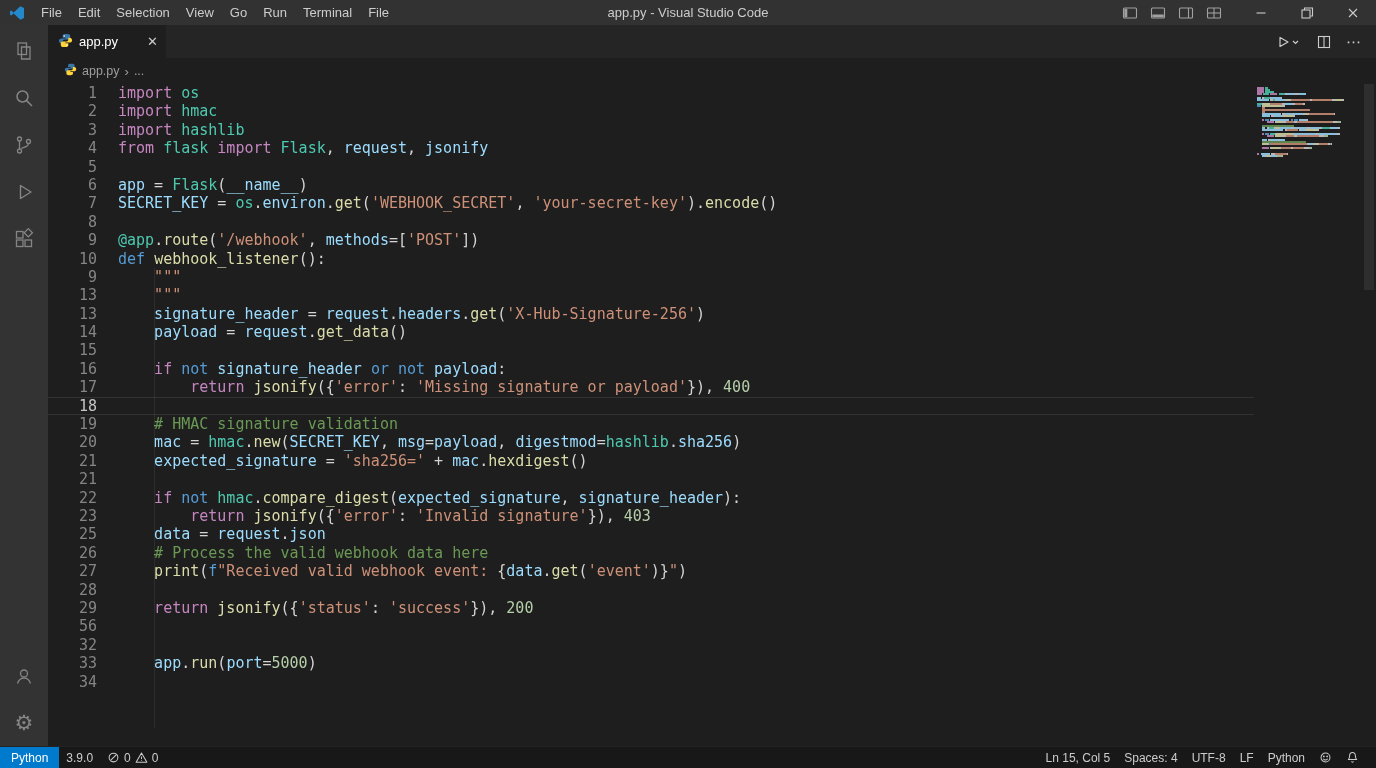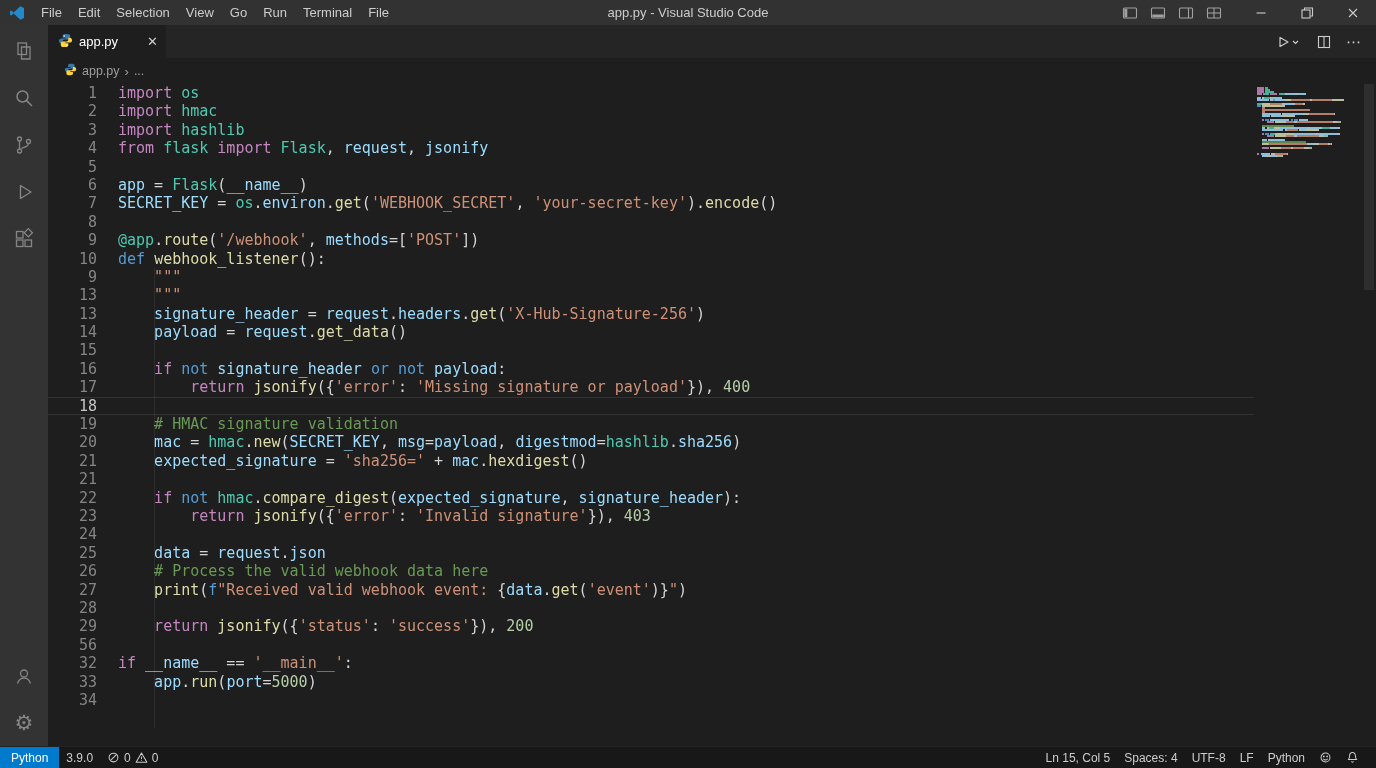--- a/index.html
+++ b/index.html
@@ -251,28 +251,27 @@
           <div class="code-row"><span class="ln">15</span><span class="code"></span></div>
           <div class="code-row"><span class="ln">16</span><span class="code"><span class="tk-kw">    if</span><span class="tk-df"> </span><span class="tk-kb">not</span><span class="tk-df"> </span><span class="tk-vr">signature_header</span><span class="tk-df"> </span><span class="tk-kb">or</span><span class="tk-df"> </span><span class="tk-kb">not</span><span class="tk-df"> </span><span class="tk-vr">payload</span><span class="tk-df">:</span></span></div>
           <div class="code-row"><span class="ln">17</span><span class="code"><span class="tk-kw">        return</span><span class="tk-df"> </span><span class="tk-fn">jsonify</span><span class="tk-df">({</span><span class="tk-st">'error'</span><span class="tk-df">: </span><span class="tk-st">'Missing signature or payload'</span><span class="tk-df">}), </span><span class="tk-nu">400</span></span></div>
           <div class="code-row cur"><span class="ln">18</span><span class="code"></span></div>
           <div class="code-row"><span class="ln">19</span><span class="code"><span class="tk-cm">    # HMAC signature validation</span></span></div>
           <div class="code-row"><span class="ln">20</span><span class="code"><span class="tk-vr">    mac</span><span class="tk-df"> = </span><span class="tk-cl">hmac</span><span class="tk-df">.</span><span class="tk-fn">new</span><span class="tk-df">(</span><span class="tk-vr">SECRET_KEY</span><span class="tk-df">, </span><span class="tk-vr">msg</span><span class="tk-df">=</span><span class="tk-vr">payload</span><span class="tk-df">, </span><span class="tk-vr">digestmod</span><span class="tk-df">=</span><span class="tk-cl">hashlib</span><span class="tk-df">.</span><span class="tk-vr">sha256</span><span class="tk-df">)</span></span></div>
           <div class="code-row"><span class="ln">21</span><span class="code"><span class="tk-vr">    expected_signature</span><span class="tk-df"> = </span><span class="tk-st">'sha256='</span><span class="tk-df"> + </span><span class="tk-vr">mac</span><span class="tk-df">.</span><span class="tk-fn">hexdigest</span><span class="tk-df">()</span></span></div>
           <div class="code-row"><span class="ln">21</span><span class="code"></span></div>
           <div class="code-row"><span class="ln">22</span><span class="code"><span class="tk-kw">    if</span><span class="tk-df"> </span><span class="tk-kb">not</span><span class="tk-df"> </span><span class="tk-cl">hmac</span><span class="tk-df">.</span><span class="tk-fn">compare_digest</span><span class="tk-df">(</span><span class="tk-vr">expected_signature</span><span class="tk-df">, </span><span class="tk-vr">signature_header</span><span class="tk-df">):</span></span></div>
           <div class="code-row"><span class="ln">23</span><span class="code"><span class="tk-kw">        return</span><span class="tk-df"> </span><span class="tk-fn">jsonify</span><span class="tk-df">({</span><span class="tk-st">'error'</span><span class="tk-df">: </span><span class="tk-st">'Invalid signature'</span><span class="tk-df">}), </span><span class="tk-nu">403</span></span></div>
-          <div class="code-row"><span class="ln">24</span><span class="code"></span></div>
           <div class="code-row"><span class="ln">25</span><span class="code"><span class="tk-vr">    data</span><span class="tk-df"> = </span><span class="tk-vr">request</span><span class="tk-df">.</span><span class="tk-vr">json</span></span></div>
           <div class="code-row"><span class="ln">26</span><span class="code"><span class="tk-cm">    # Process the valid webhook data here</span></span></div>
           <div class="code-row"><span class="ln">27</span><span class="code"><span class="tk-fn">    print</span><span class="tk-df">(</span><span class="tk-kb">f</span><span class="tk-st">"Received valid webhook event: </span><span class="tk-df">{</span><span class="tk-vr">data</span><span class="tk-df">.</span><span class="tk-fn">get</span><span class="tk-df">(</span><span class="tk-st">'event'</span><span class="tk-df">)}</span><span class="tk-st">"</span><span class="tk-df">)</span></span></div>
           <div class="code-row"><span class="ln">28</span><span class="code"></span></div>
           <div class="code-row"><span class="ln">29</span><span class="code"><span class="tk-kw">    return</span><span class="tk-df"> </span><span class="tk-fn">jsonify</span><span class="tk-df">({</span><span class="tk-st">'status'</span><span class="tk-df">: </span><span class="tk-st">'success'</span><span class="tk-df">}), </span><span class="tk-nu">200</span></span></div>
           <div class="code-row"><span class="ln">56</span><span class="code"></span></div>
-          <div class="code-row"><span class="ln">32</span><span class="code"><span class="tk-kw">if</span><span class="tk-df"> </span><span class="tk-vr">__name__</span><span class="tk-df"> == </span><span class="tk-st">'__main__'</span><span class="tk-df">:</span></span></div>
+          <div class="code-row"><span class="ln">32</span></div>
           <div class="code-row"><span class="ln">33</span><span class="code"><span class="tk-vr">    app</span><span class="tk-df">.</span><span class="tk-fn">run</span><span class="tk-df">(</span><span class="tk-vr">port</span><span class="tk-df">=</span><span class="tk-nu">5000</span><span class="tk-df">)</span></span></div>
           <div class="code-row"><span class="ln">34</span><span class="code"></span></div>
         </div>
       <div class="minimap" id="minimap">
           <div class="mm-row">
             <span class="mm-bar" style="width: 7.2px; background: var(--kw);"></span>
             <span class="mm-sp" style="width: 1.2px;"></span>
             <span class="mm-bar" style="width: 2.4px; background: var(--cl);"></span>
           </div>
           <div class="mm-row">

